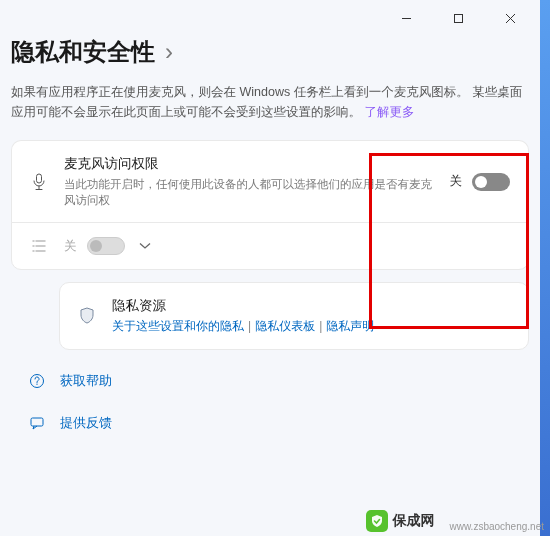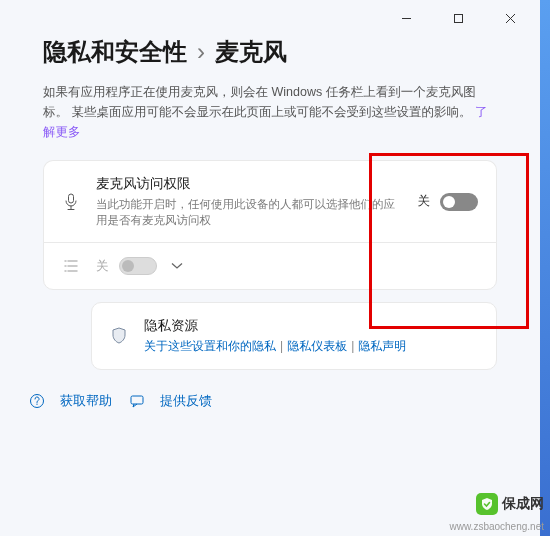--- a/index.html
+++ b/index.html
@@ -1,20 +1,20 @@
 <!DOCTYPE html>
 <html><head>
   <meta charset="utf-8">
   <style>
     * { margin: 0; padding: 0; box-sizing: border-box; font-family: "Microsoft YaHei", "Segoe UI", sans-serif; }
     body { width: 550px; height: 536px; background: #f5f7fb; position: relative; overflow: hidden; }
     .window { width: 540px; height: 520px; background: #f5f7fb; position: relative; }
     .titlebar { display: flex; justify-content: flex-end; align-items: center; height: 36px; padding-right: 8px; gap: 8px; }
     .win-btn { width: 44px; height: 30px; display: flex; align-items: center; justify-content: center; color: #333; cursor: pointer; }
-    .content { padding: 0 43px; }
+    .content { padding: 0 11px; }
     .breadcrumb { display: flex; align-items: center; gap: 10px; font-size: 24px; font-weight: 600; color: #1a1a1a; margin-bottom: 14px; }
     .bc-sep { color: #7a7a7a; font-weight: 400; }
     .desc { font-size: 12.5px; color: #555; line-height: 1.6; margin-bottom: 18px; }
     .desc .link { color: #8b5cf6; text-decoration: none; }
     .cards { display: flex; flex-direction: column; gap: 6px; margin-bottom: 22px; position: relative; }
     .card { background: #fff; border: 1px solid #e9e9e9; border-radius: 10px; padding: 14px 18px; display: flex; align-items: center; gap: 16px; }
     .card.group-top { border-bottom-left-radius: 0; border-bottom-right-radius: 0; margin-bottom: -7px; border-bottom: 1px solid #eee; }
     .card.group-bot { border-top-left-radius: 0; border-top-right-radius: 0; }
     .card-icon { width: 18px; display: flex; justify-content: center; color: #555; flex-shrink: 0; }
     .card-text { flex: 1; min-width: 0; }
@@ -26,24 +26,24 @@
     .ctrl { display: flex; align-items: center; gap: 10px; flex-shrink: 0; }
     .switch-label { font-size: 12.5px; color: #333; }
     .switch-label.dim { color: #aaa; }
     .switch { width: 38px; height: 18px; border-radius: 10px; background: #888; position: relative; }
     .switch::after { content: ""; position: absolute; width: 12px; height: 12px; background: #fff; border-radius: 50%; top: 3px; left: 3px; }
     .switch.off-dim { background: #ddd; border: 1px solid #ccc; }
     .switch.off-dim::after { background: #bbb; top: 2px; left: 2px; }
     .chevron { color: #666; font-size: 12px; margin-left: 4px; }
     .card.dim .card-icon, .card.dim .card-title, .card.dim .card-sub { color: #aaa; }
     .highlight-box { position: absolute; border: 3px solid #e30000; pointer-events: none; top: 153px; left: 369px; width: 160px; height: 176px; }
-    .footer-links { padding: 0 28px; display: flex; flex-direction: row; gap: 16px; }
+    .footer-links { padding: 0 28px; display: flex; flex-direction: column; gap: 24px; }
     .flink { display: flex; align-items: center; gap: 14px; font-size: 13px; color: #0067c0; text-decoration: none; }
     .flink .fi { width: 18px; color: #555; display: flex; justify-content: center; }
-    .watermark { position: absolute; right: 6px; bottom: 4px; display: flex; flex-direction: column; align-items: flex-end; gap: 6px; }
+    .watermark { position: absolute; right: 6px; bottom: 4px; display: flex; flex-direction: row; align-items: flex-end; gap: 15px; }
     .wm-top { display: flex; align-items: center; gap: 4px; }
     .wm-badge { width: 22px; height: 22px; background: #57c22d; border-radius: 5px; display: flex; align-items: center; justify-content: center; color: #fff; }
     .wm-text { font-size: 14px; font-weight: 700; color: #333; }
     .wm-url { font-size: 10px; color: #999; }
     .edge { position: absolute; right: 0; top: 0; width: 10px; height: 536px; background: linear-gradient(180deg, #5a9ff0, #3a6fd0); }
   </style>
 </head>
 <body>
 
 <div class="window">
@@ -62,21 +62,20 @@
       <svg width="11" height="11" viewBox="0 0 11 11">
           <path d="M1 1l9 9M10 1l-9 9" stroke="#333" stroke-width="1"></path>
         </svg>
     </div>
   </div>
 
   <div class="content">
     <div class="breadcrumb">
       <span>隐私和安全性</span>
       <span class="bc-sep">›</span>
-      <span>麦克风</span>
     </div>
 
     <p class="desc">
       <span>如果有应用程序正在使用麦克风，则会在 Windows 任务栏上看到一个麦克风图标。 某些桌面应用可能不会显示在此页面上或可能不会受到这些设置的影响。 </span><a href="#" class="link">了解更多</a>
     </p>
 
     <div class="cards">
       <div class="card group-top">
         <div class="card-icon">
           <svg width="16" height="18" viewBox="0 0 16 18">

